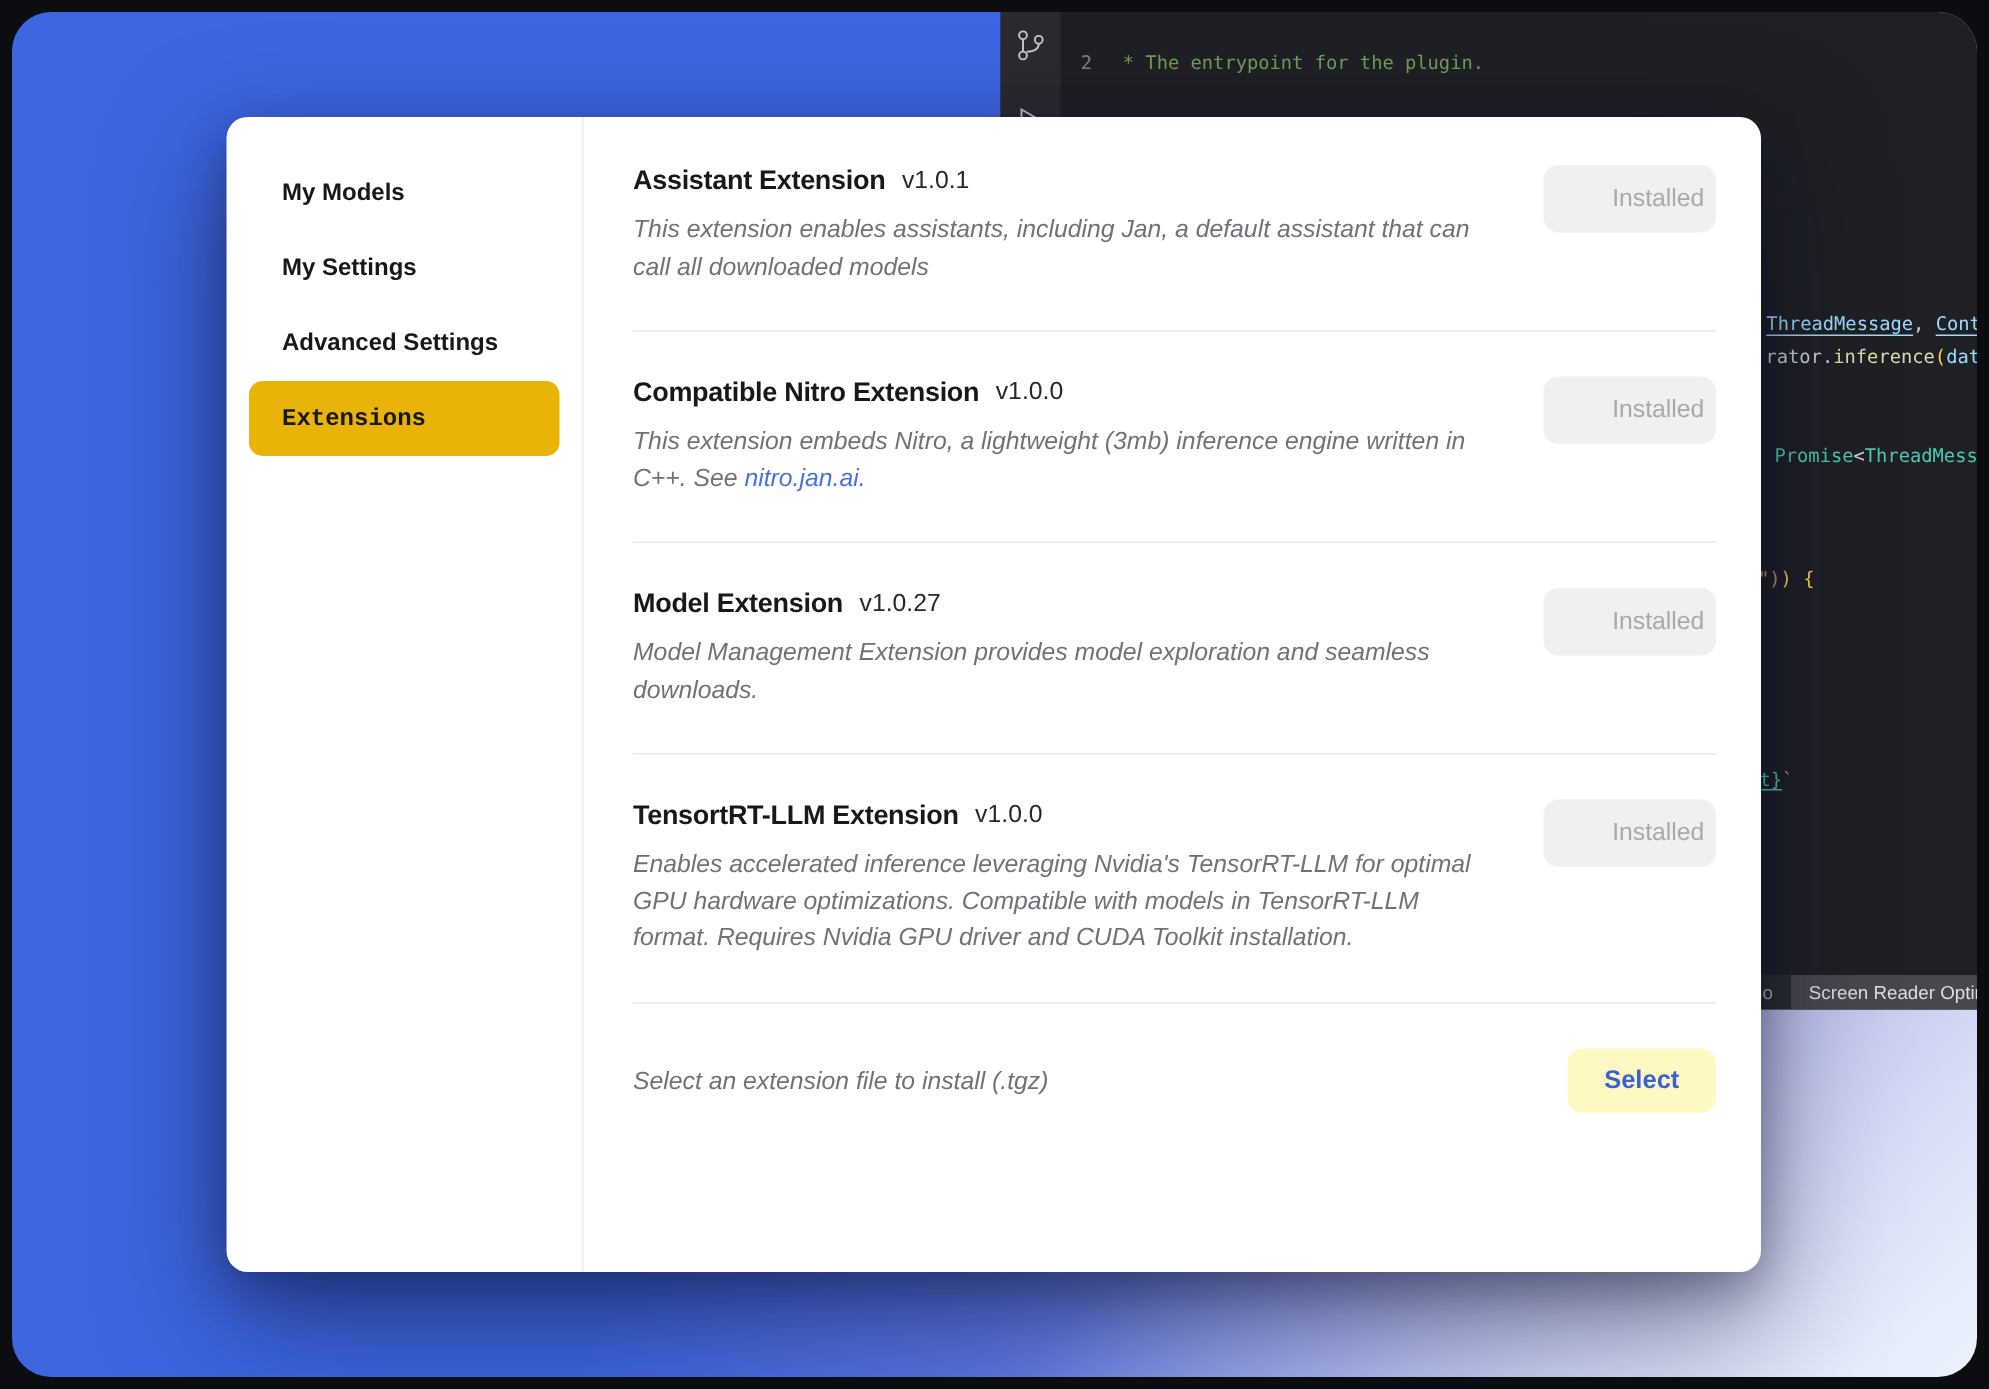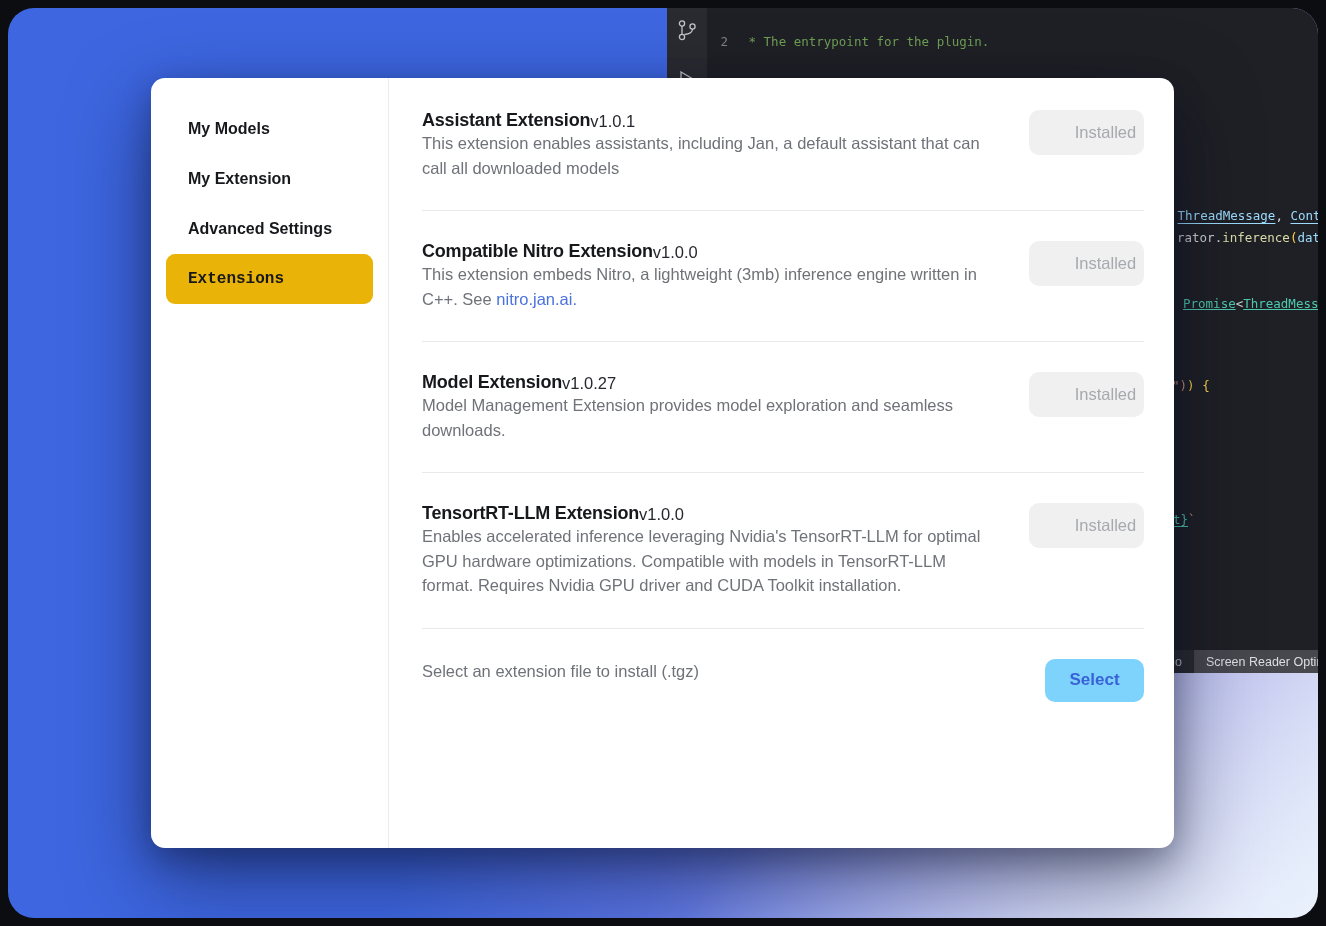--- a/index.html
+++ b/index.html
@@ -27,21 +27,21 @@
   .code-line { display:flex; }
   .gutter { width:34px; text-align:right; padding-right:13px; color:#7d828c; flex:none; }
   .code-text { color:#d4d4d4; }
   .tk-cmt  { color:#6f9e55; }
   .tk-kw   { color:#c586c0; text-decoration:underline; text-underline-offset:3px; }
   .tk-pun  { color:#cfd2d6; }
   .tk-brace{ color:#ffd34d; }
   .tk-id   { color:#9cdcfe; }
   .tk-idu  { color:#9cdcfe; text-decoration:underline; text-underline-offset:3px; }
   .tk-fn   { color:#dcdcaa; }
-  .tk-type { color:#4ec9b0;text-decoration:underline; }
+  .tk-type { color:#4ec9b0; }
   .tk-typeu{ color:#4ec9b0; text-decoration:underline; text-underline-offset:2px; }
   .tk-str  { color:#ce9178; }
 
   .frag { position:absolute; font-family:"DejaVu Sans Mono", monospace;
           font-size:12.5px; white-space:pre; }
   .frag-1 { left:510px; top:222px; }
   .frag-2 { left:516px; top:288px; }
   .frag-3 { left:505px; top:370px; }
   .frag-4 { left:506px; top:504px; }
 
@@ -65,31 +65,31 @@
                padding-left:22px; border-radius:9px; font-size:16px;
                font-weight:600; color:#17181c; cursor:pointer; }
   .side-item.active { background:#eab308;font-family:Liberation Mono, monospace; }
 
   .content { flex:1; padding:0 30px 0 33px; }
   .ext-row { padding:30px 0; border-bottom:1px solid #e8e9eb;
              display:flex; justify-content:space-between; align-items:flex-start; }
   .ext-row.first { padding-top:32px; }
   .ext-row.last { border-bottom:none; }
   .ext-info { max-width:588px; }
-  .ext-title-line { display:flex; align-items:flex-end; }
+  .ext-title-line { display:flex; align-items:center; gap:11px; }
   .ext-title { font-size:18px; font-weight:700; color:#17181c; letter-spacing:-.2px; }
   .ext-version { font-size:16.5px; font-weight:400; color:#26282e; }
-  .ext-desc { margin-top:0; font-size:16.5px; line-height:24.5px;
-              color:#6f7278; max-width:578px; }
+  .ext-desc { margin-top:10px; font-size:16.5px; line-height:24.5px;
+              color:#6f7278; max-width:578px;font-style:italic; }
   .ext-desc a { color:#4a72dd; text-decoration:none; cursor:pointer; }
 
   .btn { border:none; border-radius:10px; font-family:inherit; cursor:default; }
   .btn-installed { width:115px; height:45px; background:#f0f0f1; color:#a6a9ae;
                    font-size:16.5px; font-weight:400;padding-left:38px; }
-  .btn-select { width:99px; height:43px; background:#7dd3fc; color:#3a61d6;
+  .btn-select { width:99px; height:43px; background:#fef9c3; color:#3a61d6;
                 font-size:17px; font-weight:700; cursor:pointer; }
 </style>
 </head>
 <body>
 
 <div class="hero">
 
   <div class="editor">
     <div class="activity-bar">
       <span>
@@ -139,21 +139,21 @@
     <div class="status-bar">
       <span class="status-left">go</span>
       <span class="status-tab">Screen Reader Optimized</span>
     </div>
   </div>
 
   <div class="modal">
 
     <nav class="sidebar">
       <div class="side-item">My Models</div>
-      <div class="side-item">My Extension</div>
+      <div class="side-item">My Settings</div>
       <div class="side-item">Advanced Settings</div>
       <div class="side-item active">Extensions</div>
     </nav>
 
     <main class="content">
 
       <article class="ext-row first">
         <div class="ext-info">
           <div class="ext-title-line">
             <span class="ext-title">Assistant Extension</span>

